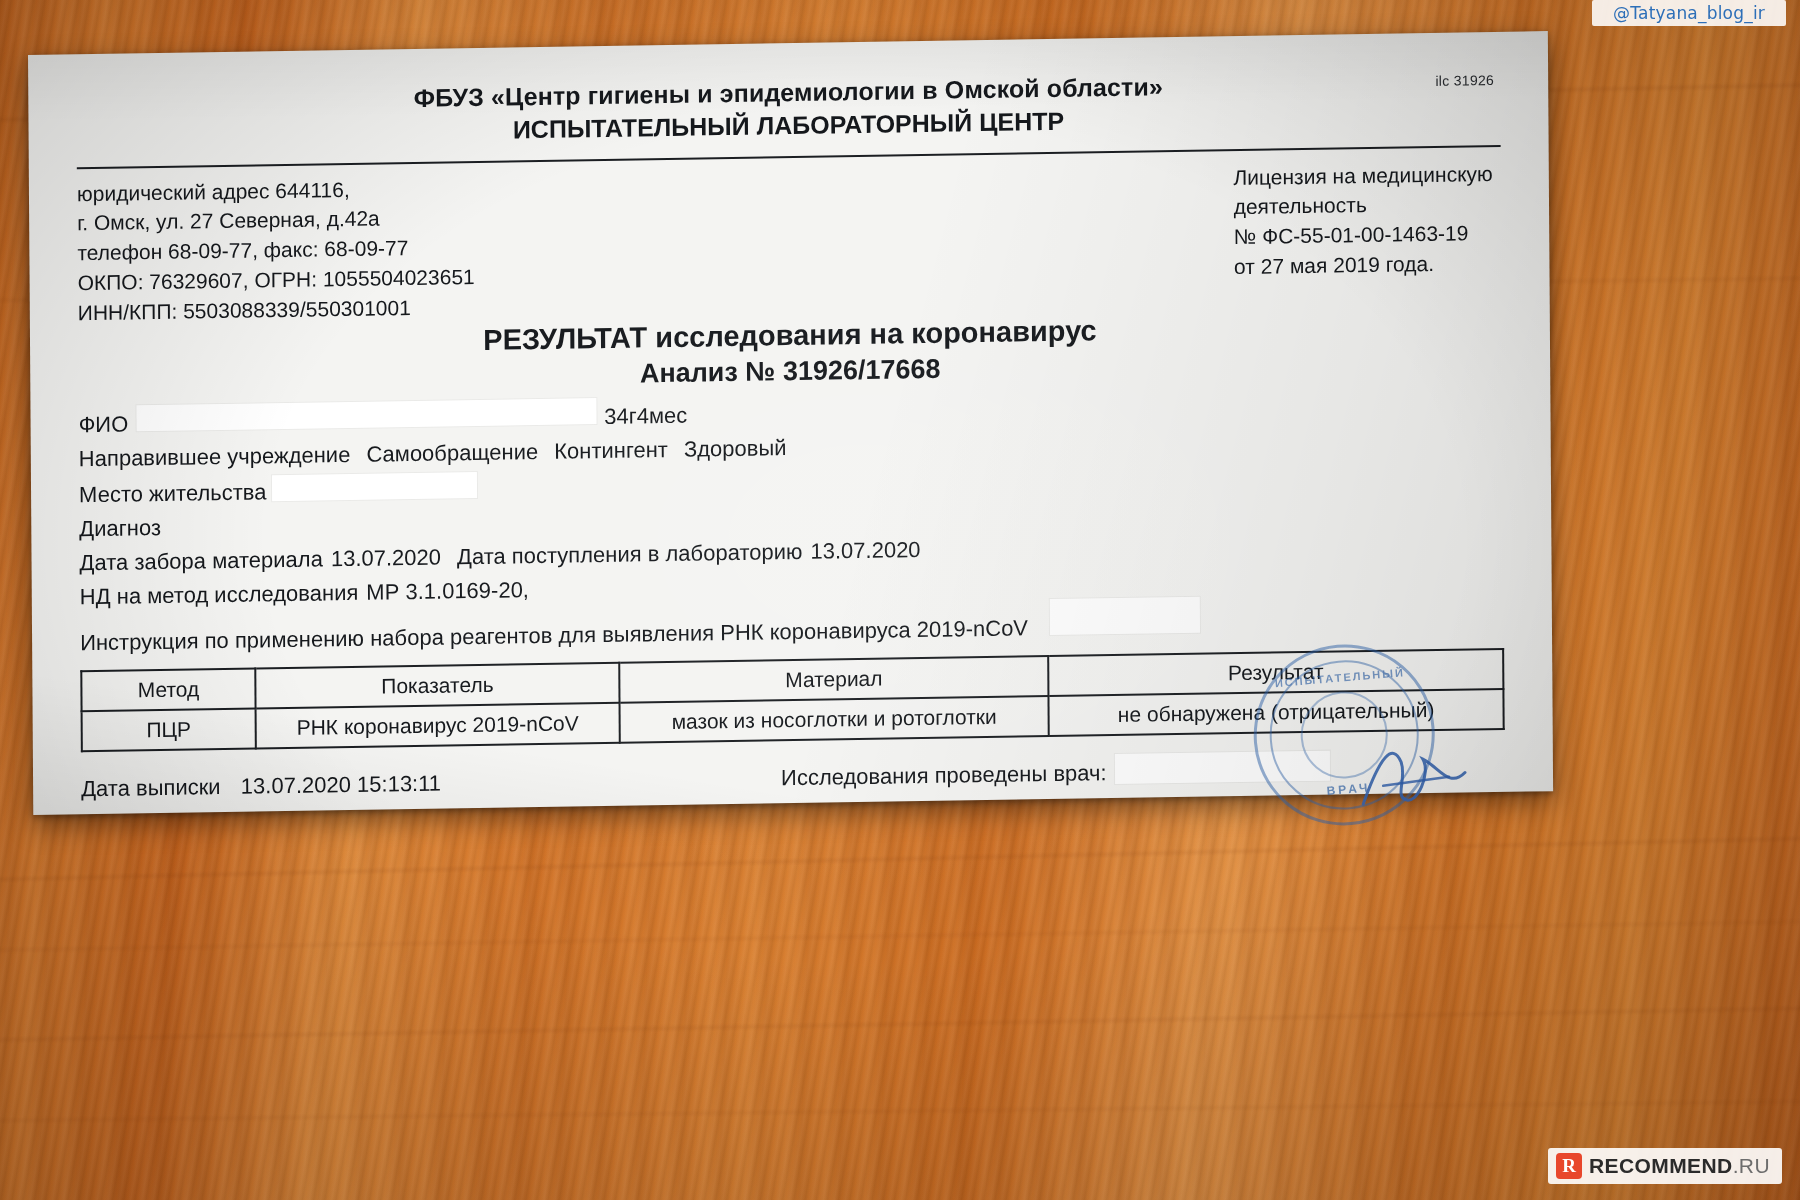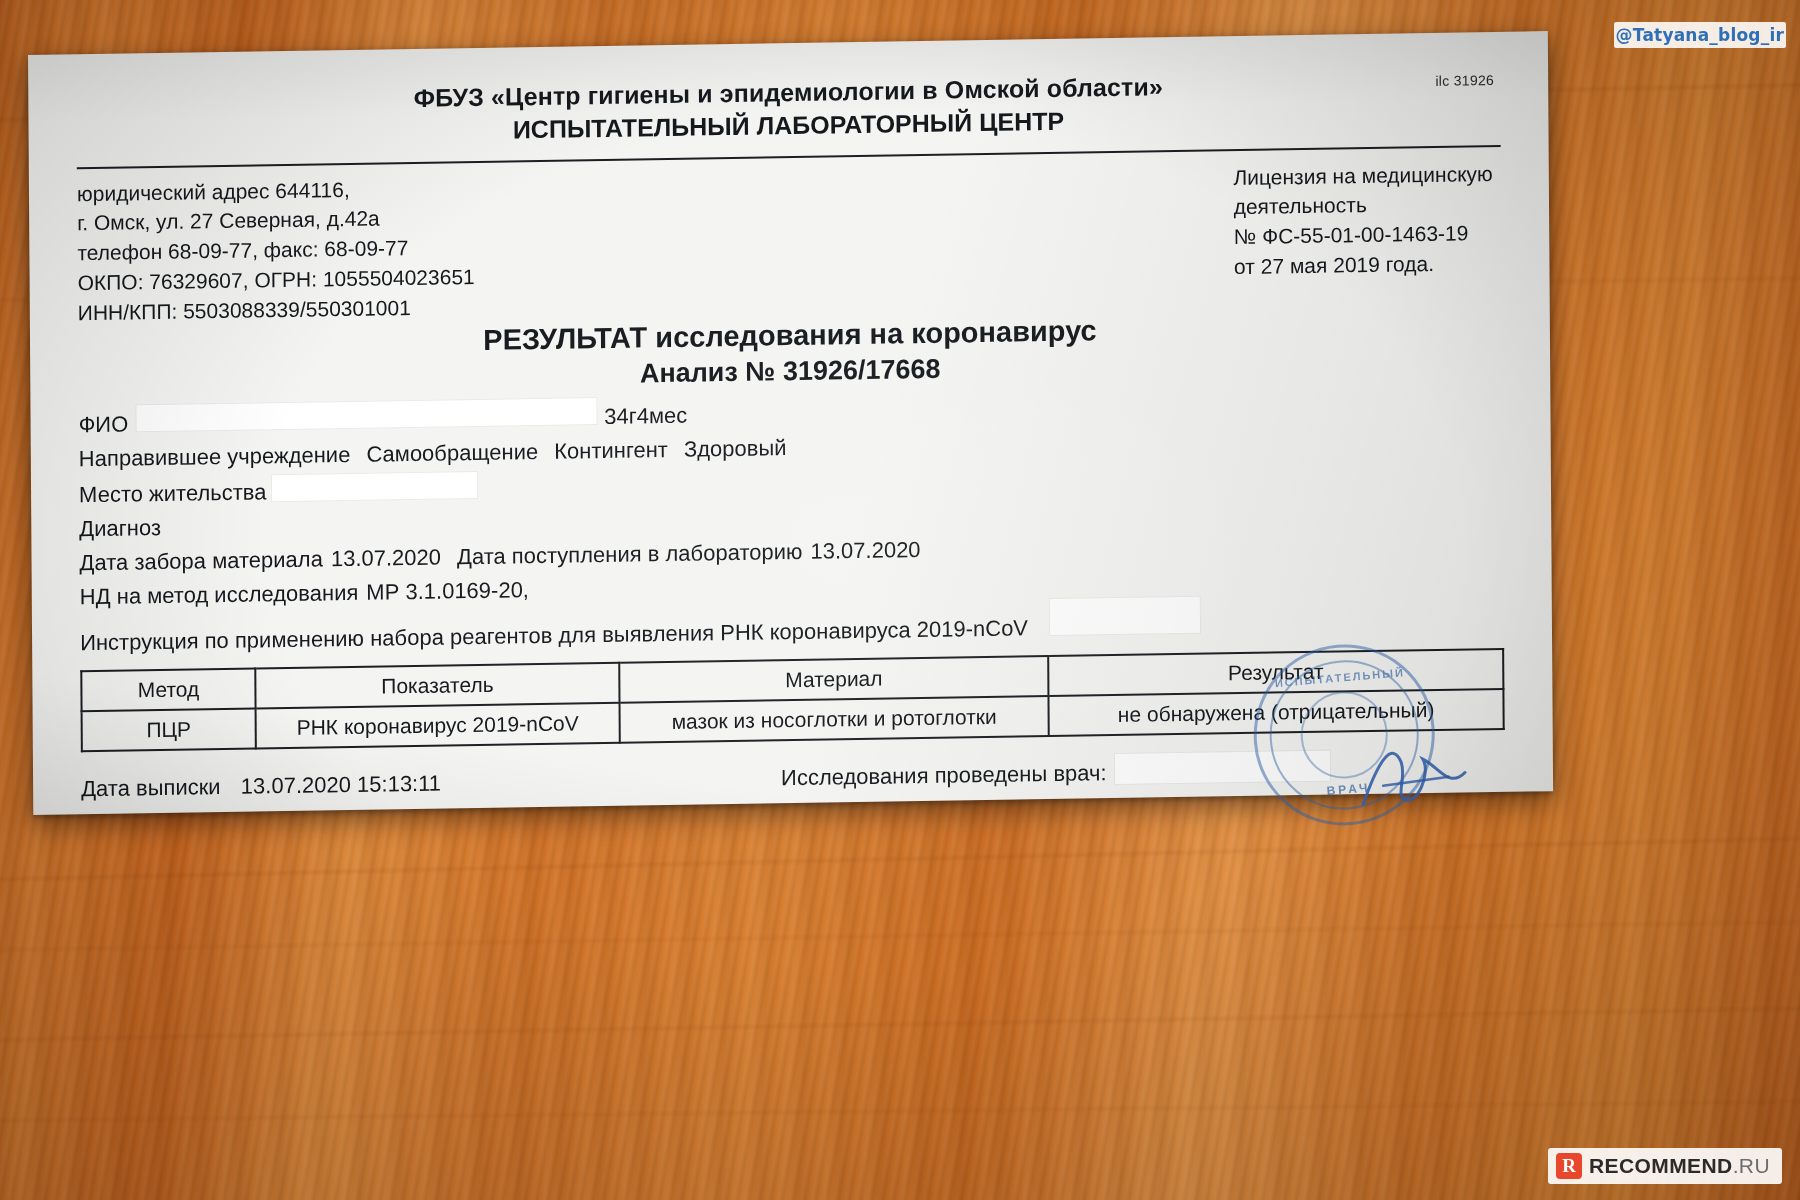--- a/index.html
+++ b/index.html
@@ -277,30 +277,29 @@
     right: 80px;
     top: 700px;
     width: 120px;
     height: 90px;
     pointer-events: none;
   }
 
   
   .wm-top {
     position: absolute;
-    top: 22px;
+    top: 0;
     right: 14px;
     background: rgba(255,255,255,0.88);
     color: #2d6fb8;
     font-size: 17px;
-    padding: 3px 2px;
+    padding: 3px 21px;
     border-radius: 2px;
     letter-spacing: 0.2px;
     font-family: "DejaVu Sans", sans-serif;
-    font-weight: bold;
   }
   .wm-bottom {
     position: absolute;
     bottom: 16px;
     right: 18px;
     display: flex;
     align-items: center;
     gap: 7px;
     background: rgba(255,255,255,0.90);
     padding: 5px 12px 5px 8px;

